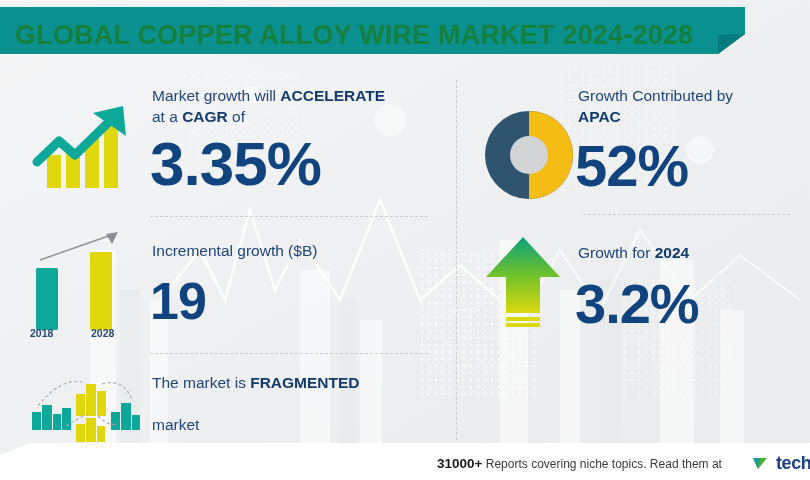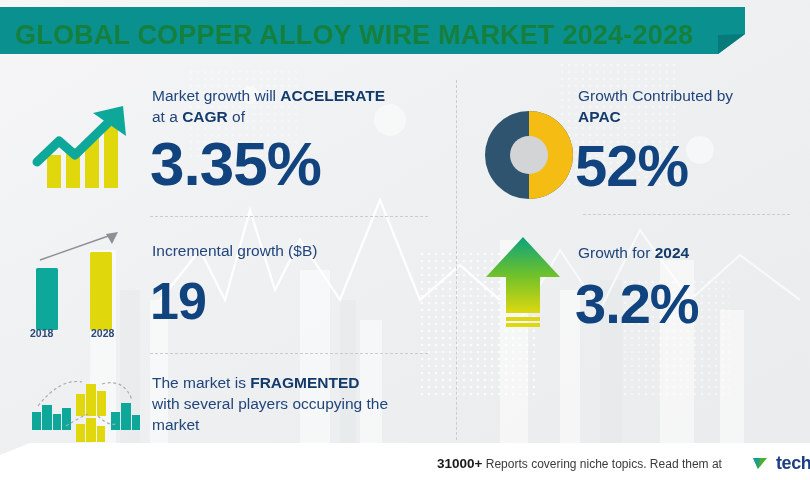--- a/index.html
+++ b/index.html
@@ -196,21 +196,21 @@
   <g fill="none" stroke="#a9acb2" stroke-width="1.2" stroke-dasharray="3,2.6">
     <path d="M10 34 Q32 6 54 10"></path>
     <path d="M74 12 Q96 6 104 28"></path>
     <path d="M38 54 Q54 44 60 42"></path>
     <path d="M70 44 Q80 54 88 52"></path>
   </g>
 </svg>
 
 <div class="lead" style="left:152px; top:372px; width:290px;">
   <span>The market is </span><b>FRAGMENTED</b><br>
-  <span>with several players occupying the</span><br>
+  <br>
   <span>market</span>
 </div>
 
 <svg class="icon" style="left:480px; top:106px;" width="98" height="98" viewBox="0 0 98 98">
   <circle cx="49" cy="49" r="44" fill="#2e5470"></circle>
   <path d="M49 5 A44 44 0 0 1 49 93 Z" fill="#f5bc14"></path>
   <circle cx="49" cy="49" r="19" fill="#d2d4d6"></circle>
 </svg>
 
 <div class="lead" style="left:578px; top:85px; width:225px;">

